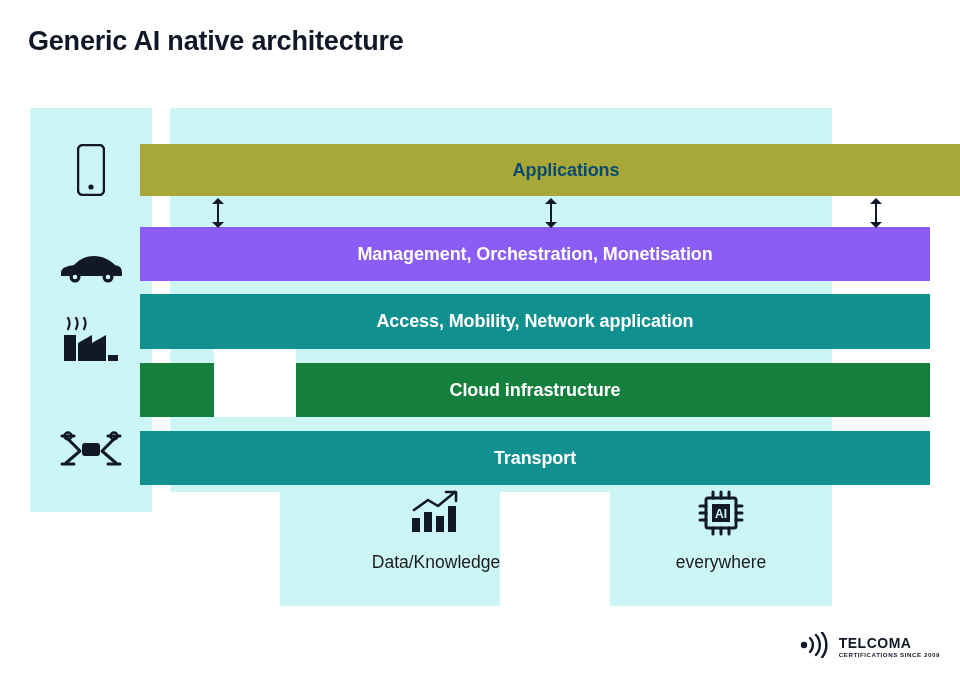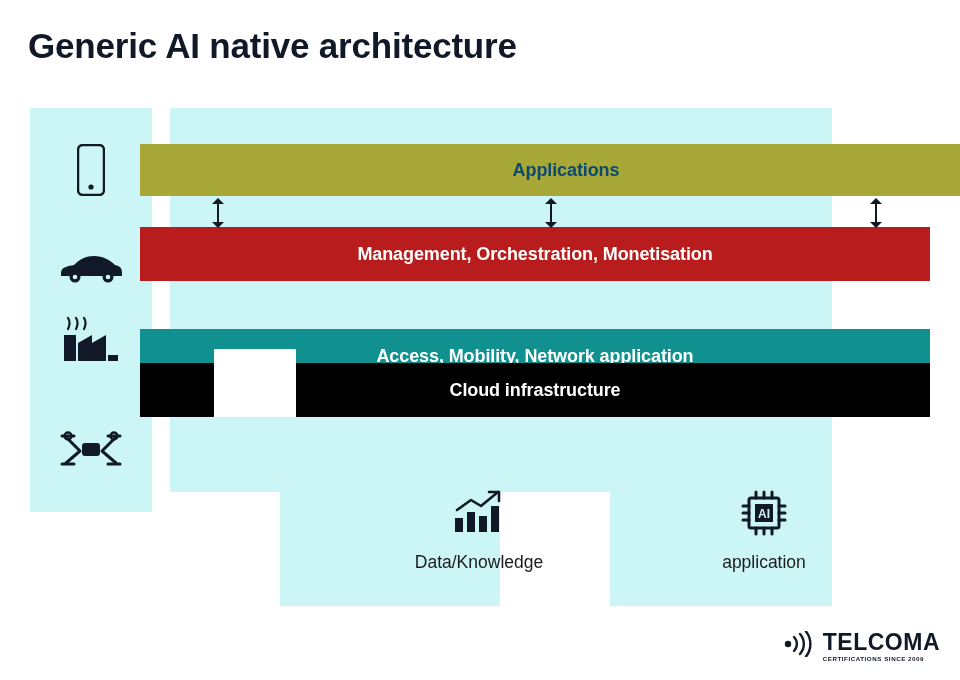--- a/index.html
+++ b/index.html
@@ -18,21 +18,21 @@
     width: 960px;
     height: 680px;
     background: #ffffff;
   }
 
   
   .title {
     position: absolute;
     left: 28px;
     top: 26px;
-    font-size: 35px;
+    font-size: 27px;
     font-weight: bold;
     color: #111827;
     letter-spacing: -0.2px;
   }
 
   
   .col {
     position: absolute;
     background: #ccf5f5;
   }
@@ -53,30 +53,29 @@
     font-size: 18px;
     letter-spacing: -0.1px;
   }
   .bar-applications {
     left: 140px; top: 144px; width: 852px; height: 52px;
     background: #a8a838;
     color: #0c4a6e;
   }
   .bar-management {
     left: 140px; top: 227px; width: 790px; height: 54px;
-    background: #b91c1c;
+    background: #8b5cf6;
   }
   .bar-access {
     left: 140px; top: 294px; width: 790px; height: 55px;
     background: #119090;
-    margin-top: 35px;
   }
   .bar-cloud {
     left: 140px; top: 363px; width: 790px; height: 54px;
-    background: #000000;
+    background: #15803d;
   }
   .bar-transport {
     left: 140px; top: 431px; width: 790px; height: 54px;
     background: #119090;
   }
   
   .cloud-notch {
     position: absolute;
     left: 214px; top: 349px; width: 82px; height: 68px;
     background: #ffffff;
@@ -123,21 +122,20 @@
   .dev-factory { top: 310px; }
   .dev-drone   { top: 420px; }
 
   
   .feature {
     position: absolute;
     text-align: center;
     color: #1b1b1b;
     font-size: 17.5px;
     line-height: 1.45;
-    margin-left: 43px;
   }
   .feature .ficon {
     display: block;
     margin: 0 auto 14px auto;
     width: 56px;
     height: 46px;
   }
   .feature-data  { left: 280px; top: 490px; width: 220px; padding-left: 46px; }
   .feature-intel { left: 610px; top: 490px; width: 222px; }
 
@@ -149,21 +147,21 @@
     display: flex;
     align-items: center;
     gap: 7px;
   }
   .logo-text {
     display: flex;
     flex-direction: column;
     line-height: 1;
   }
   .logo-name {
-    font-size: 23px;
+    font-size: 14px;
     font-weight: bold;
     color: #111827;
     letter-spacing: 0.5px;
   }
   .logo-sub {
     font-size: 6.2px;
     font-weight: bold;
     color: #111827;
     letter-spacing: 0.55px;
     margin-top: 2px;
@@ -188,20 +186,23 @@
   <div class="bar bar-management">
     <span>Management, Orchestration, Monetisation</span>
   </div>
   <div class="bar bar-access">
     <span>Access, Mobility, Network application</span>
   </div>
   <div class="bar bar-cloud">
     <span>Cloud infrastructure</span>
   </div>
   <div class="cloud-notch"></div>
+  <div class="bar bar-transport">
+    <span>Transport</span>
+  </div>
 
   <div class="arrow arrow-1">
     <div class="head-up"></div>
       <div class="stem"></div>
       <div class="head-dn"></div>
   </div>
   <div class="arrow arrow-2">
     <div class="head-up"></div>
       <div class="stem"></div>
       <div class="head-dn"></div>
@@ -270,21 +271,21 @@
         <rect x="19" y="14" width="18" height="18" fill="#111827"></rect>
         <text x="28" y="28" font-family="Liberation Sans, sans-serif" font-size="12" font-weight="bold" fill="#ccf5f5" text-anchor="middle">AI</text>
         <g stroke="#111827" stroke-width="3" stroke-linecap="round">
           <path d="M20 8 L20 2 M28 8 L28 2 M36 8 L36 2"></path>
           <path d="M20 38 L20 44 M28 38 L28 44 M36 38 L36 44"></path>
           <path d="M13 16 L7 16 M13 23 L7 23 M13 30 L7 30"></path>
           <path d="M43 16 L49 16 M43 23 L49 23 M43 30 L49 30"></path>
         </g>
       </svg>
     </span>
-    <div>application</div>
+    <div>everywhere</div>
   </div>
 
   <div class="logo">
     <span>
       <svg width="34" height="26" viewBox="0 0 34 26">
         <circle cx="6" cy="13" r="3.2" fill="#111827"></circle>
         <path d="M12 6 A10 10 0 0 1 12 20" fill="none" stroke="#111827" stroke-width="2.4" stroke-linecap="round"></path>
         <path d="M18 3 A15 15 0 0 1 18 23" fill="none" stroke="#111827" stroke-width="2.4" stroke-linecap="round"></path>
         <path d="M24 0.5 A20 20 0 0 1 24 25.5" fill="none" stroke="#111827" stroke-width="2.4" stroke-linecap="round"></path>
       </svg>

